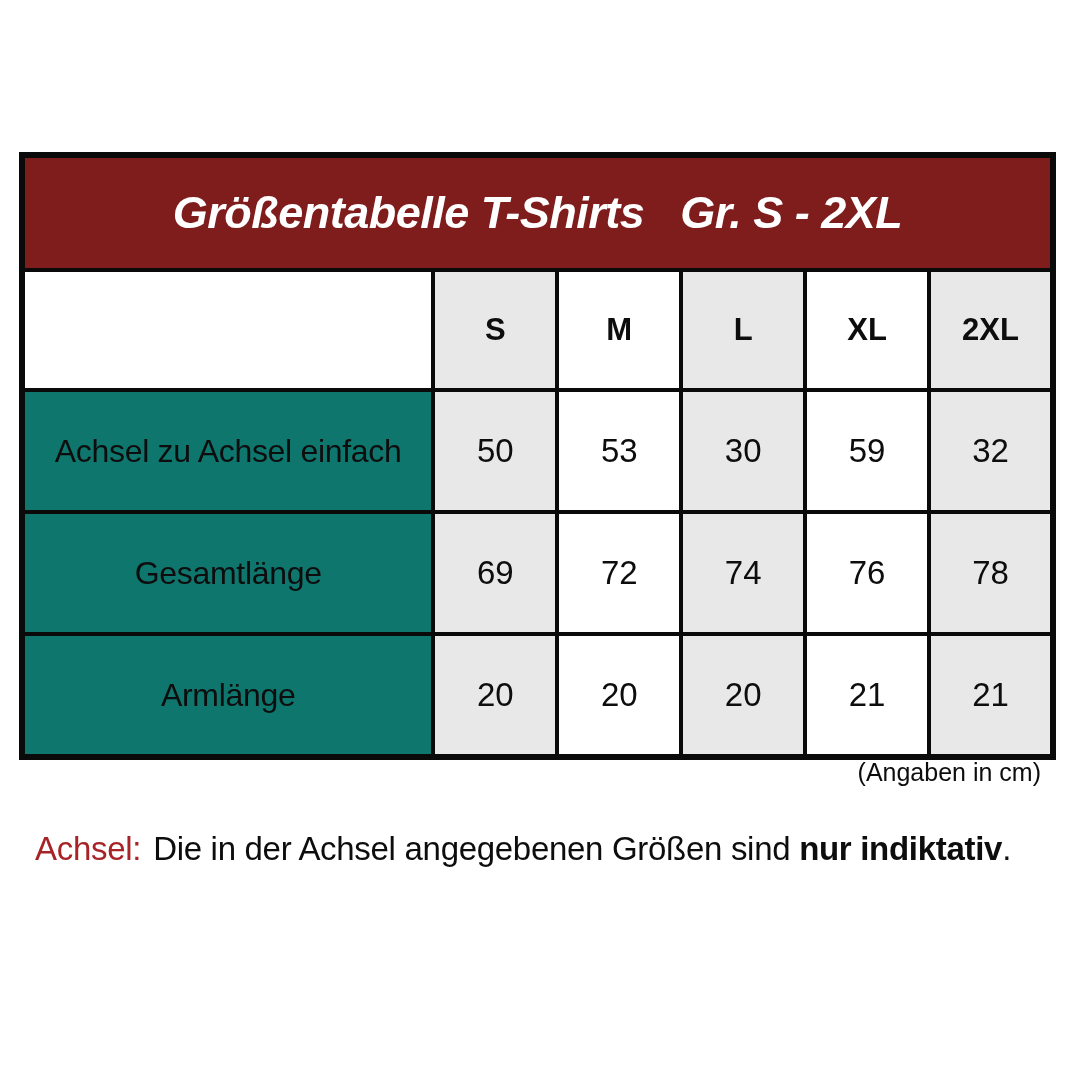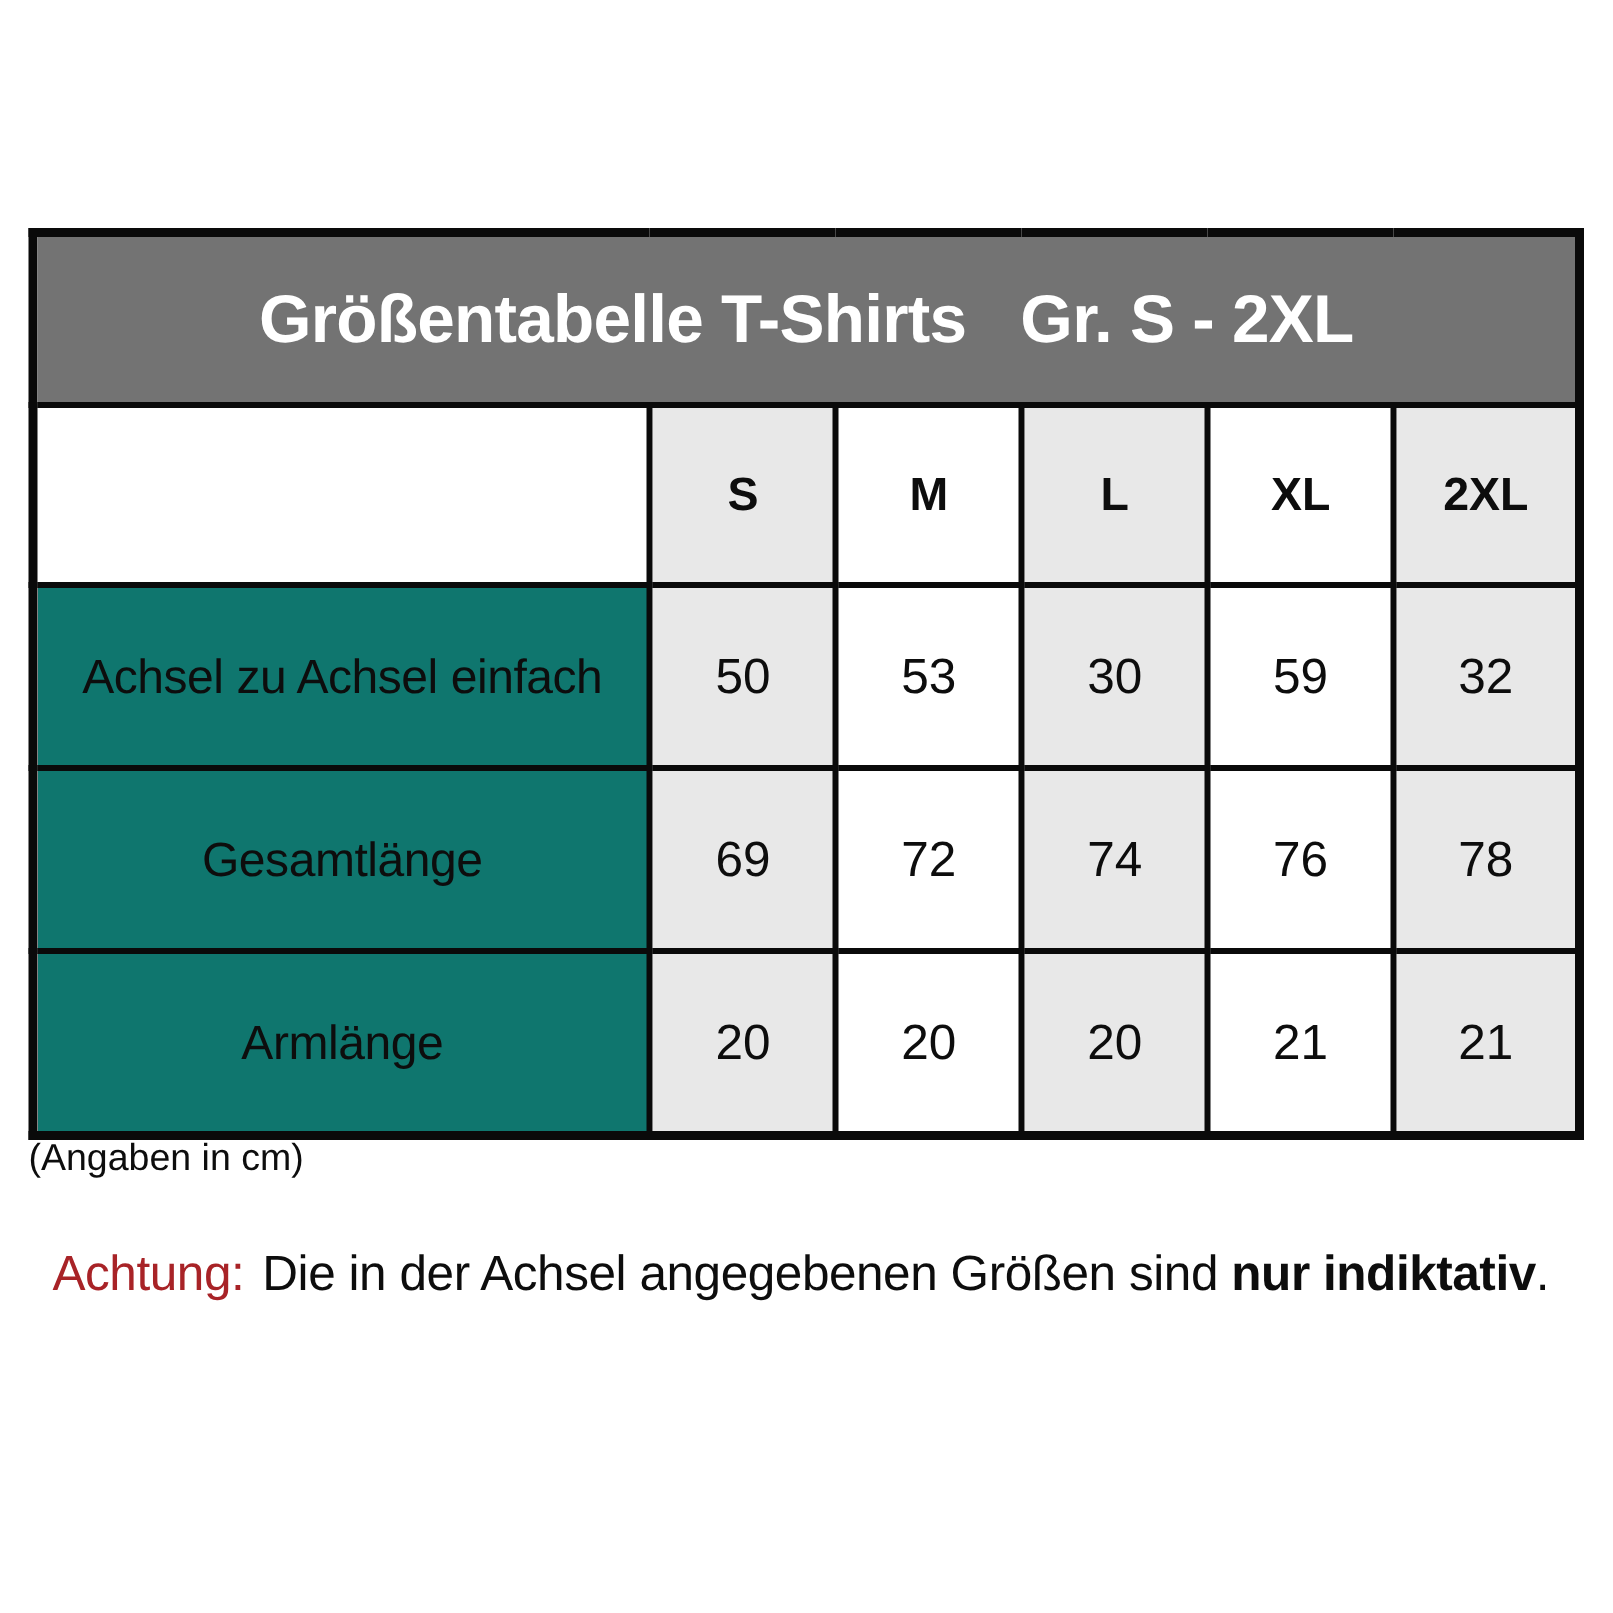--- a/index.html
+++ b/index.html
@@ -30,41 +30,43 @@
   }
   table.size-table td, table.size-table th {
     border: 4px solid #0a0a0a;
     text-align: center;
     vertical-align: middle;
     padding: 0;
     overflow: hidden;
   }
   .band-cell {
     height: 110px;
-    background: #737373;
+    background: #7f1d1d;
+    font-style: italic;
   }
   .band-title {
     color: #ffffff;
     font-size: 45px;
     font-weight: bold;
     letter-spacing: -0.5px;
     white-space: pre;
   }
   .col-label { width: 39.9%; }
   .col-size  { width: 12.02%; }
   .hdr-row td { height: 116px; font-size: 31px; font-weight: bold; }
   .data-row td { height: 118px; font-size: 33px; }
   td.shade { background: #e8e8e8; }
   td.plain { background: #ffffff; }
   td.row-label { background: #0f766e; font-size: 32px; letter-spacing: -0.3px; }
   .unit-note {
     position: absolute;
     left: 19px;
     top: 758px;
     width: 1022px;
+    text-align: right;
     font-size: 25px;
     color: #0d0d0d;
   }
   .notice {
     position: absolute;
     left: 35px;
     top: 826px;
     display: flex;
     align-items: flex-start;
     font-size: 33px;
@@ -132,19 +134,19 @@
           <td class="plain">21</td>
           <td class="shade">21</td>
         </tr>
       </tbody>
     </table>
   </div>
 
   <div class="unit-note">(Angaben in cm)</div>
 
   <div class="notice">
-    <span class="notice-label">Achtung:</span>
+    <span class="notice-label">Achsel:</span>
     <div class="notice-lines">
       <div><span>Die in der Achsel angegebenen Größen sind </span><b>nur indiktativ</b><span>.</span></div>
     </div>
   </div>
 
 </div>
 
 </body></html>

